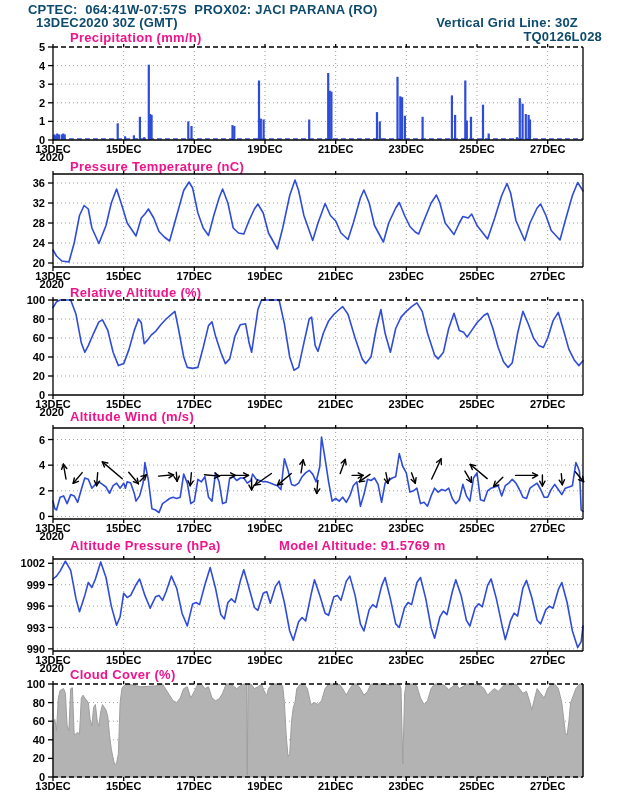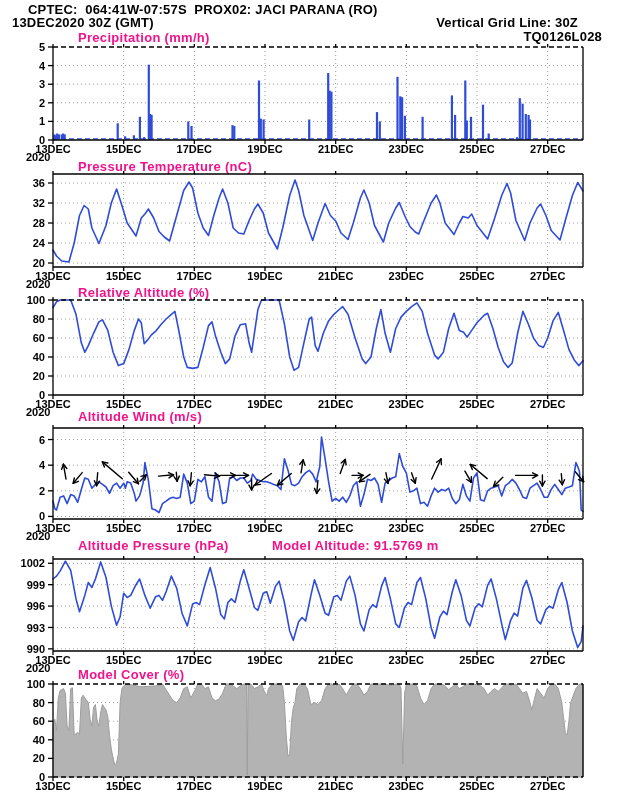--- a/index.html
+++ b/index.html
@@ -1,46 +1,46 @@
 <!DOCTYPE html>
 <html><head>
 <meta charset="utf-8">
 <style>
   html,body{margin:0;padding:0;background:#fff;}
   body{width:618px;height:800px;overflow:hidden;position:relative;
        font-family:"Liberation Sans",sans-serif;}
   .page{position:absolute;left:0;top:0;width:618px;height:800px;background:#fff;}
   .hdr{position:absolute;font:700 13px "Liberation Sans",sans-serif;
        letter-spacing:.2px;white-space:pre;}
-  .orange{color:#000000;}
+  .orange{color:#0c4a6e;}
   .ctitle{position:absolute;left:70px;font:700 13px "Liberation Sans",sans-serif;
-          letter-spacing:.3px;white-space:pre;color:#f0148c;margin-left:8px;}
-  .subtitle{position:absolute;left:248px;font:700 13px "Liberation Sans",sans-serif;
+          letter-spacing:.3px;white-space:pre;color:#f0148c;}
+  .subtitle{position:absolute;left:255px;font:700 13px "Liberation Sans",sans-serif;
           letter-spacing:.3px;white-space:pre;color:#f0148c;padding-left:24px;}
   .year{position:absolute;left:26px;width:38px;height:24px;overflow:hidden;
-        text-align:left;color:#000;font:700 11px/11px "Liberation Sans",sans-serif;}
+        text-align:right;color:#000;font:700 11px/11px "Liberation Sans",sans-serif;}
   #plots{position:absolute;left:0;top:0;}
   #plots text{font:700 11px "Liberation Sans",sans-serif;fill:#000;}
 </style>
 </head>
 <body>
 
 <div class="page">
   <div class="hdr orange" style="left:28px;top:2px">CPTEC:  064:41W-07:57S  PROX02: JACI PARANA (RO)</div>
-  <div class="hdr orange" style="left:12px;top:15px">13DEC2020 30Z (GMT)</div>
+  <div class="hdr orange" style="left:36px;top:15px">13DEC2020 30Z (GMT)</div>
   <div class="hdr orange" style="right:40px;top:15px">Vertical Grid Line: 30Z</div>
   <div class="hdr orange" style="right:16px;top:29px">TQ0126L028</div>
 
   <div class="ctitle" style="top:30px">Precipitation (mm/h)</div>
   <div class="ctitle" style="top:159px">Pressure Temperature (nC)</div>
   <div class="ctitle" style="top:285px">Relative Altitude (%)</div>
   <div class="ctitle" style="top:409px">Altitude Wind (m/s)</div>
   <div class="ctitle" style="top:538px">Altitude Pressure (hPa)</div>
   <div class="subtitle" style="top:538px">Model Altitude: 91.5769 m</div>
-  <div class="ctitle" style="top:667px">Model Cover (%)</div>
+  <div class="ctitle" style="top:667px">Cloud Cover (%)</div>
 
   <svg id="plots" width="618" height="800">
       <g>
         <g stroke="#a0a0a0" stroke-dasharray="1 3">
           <line x1="123.66666666666667" y1="47" x2="123.66666666666667" y2="140"></line>
           <line x1="194.33333333333334" y1="47" x2="194.33333333333334" y2="140"></line>
           <line x1="265" y1="47" x2="265" y2="140"></line>
           <line x1="335.6666666666667" y1="47" x2="335.6666666666667" y2="140"></line>
           <line x1="406.3333333333333" y1="47" x2="406.3333333333333" y2="140"></line>
           <line x1="477" y1="47" x2="477" y2="140"></line>

